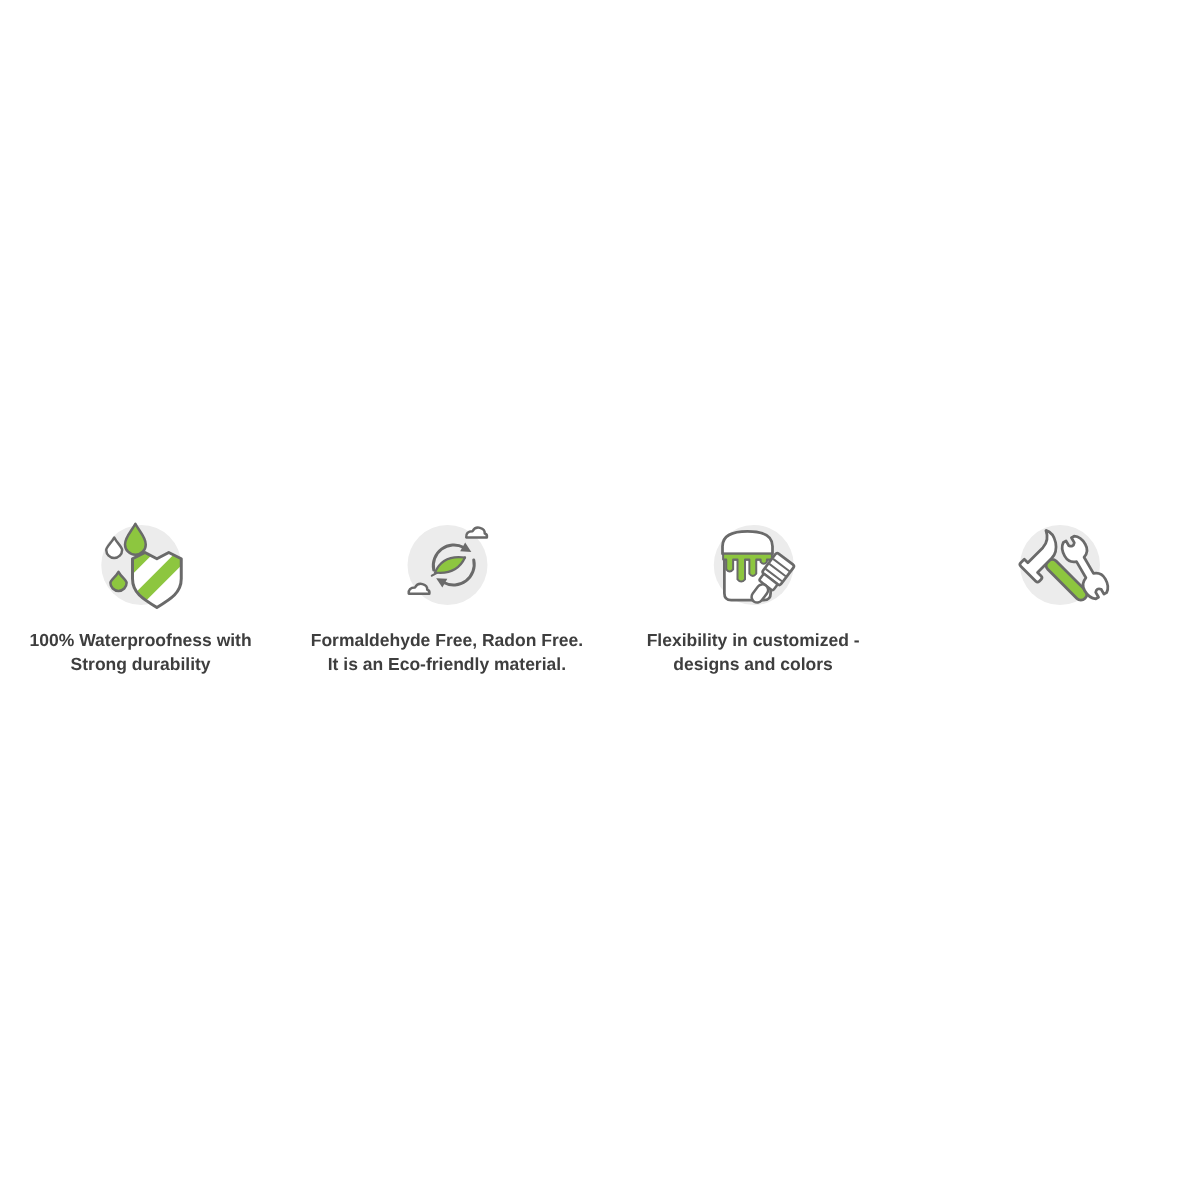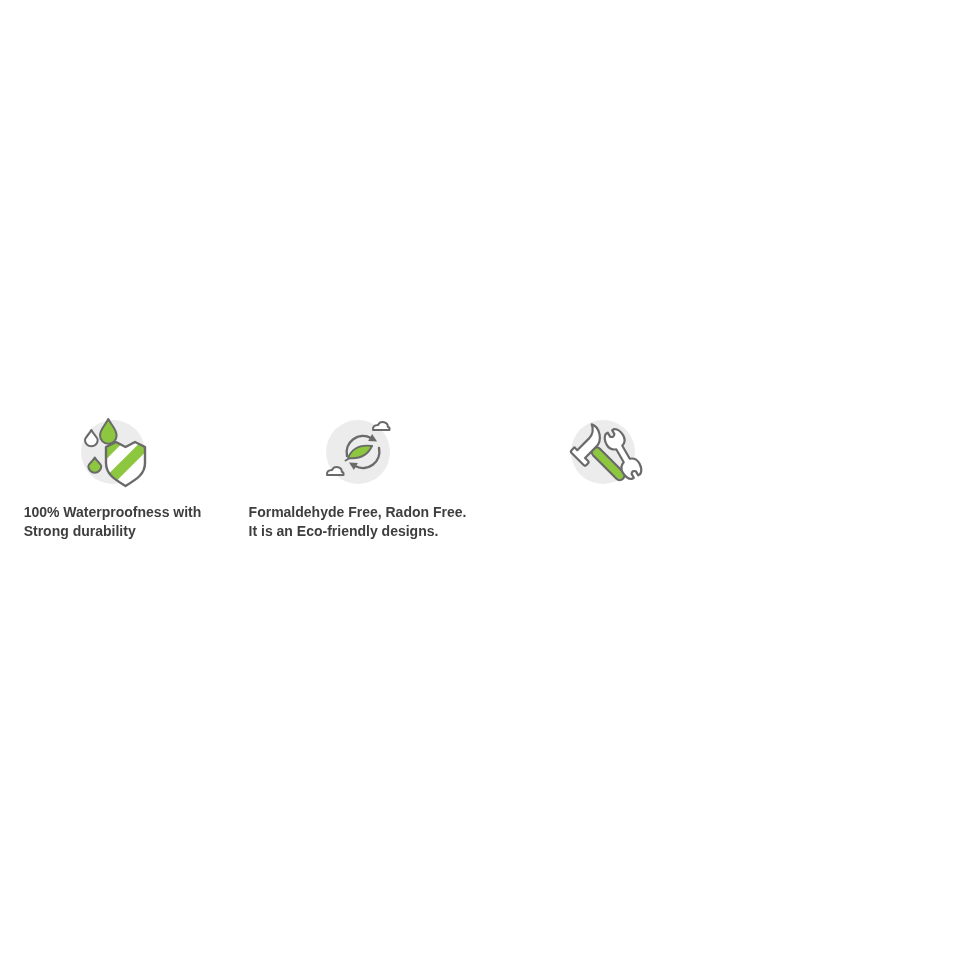--- a/index.html
+++ b/index.html
@@ -12,21 +12,21 @@
     display:flex;flex-direction:row;
   }
   .feature{
     width:245px;display:flex;flex-direction:column;align-items:center;
   }
   .icon-wrap{height:72px;}
   .icon-wrap svg{display:block;}
   .caption{
     margin-top:15px;
     font-size:14px;font-weight:bold;line-height:19px;color:#3e3e3e;
-    white-space:pre-line;
+    text-align:center;white-space:pre-line;
   }
 </style>
 </head>
 <body>
 
 <div class="features">
 
   <div class="feature">
     <div class="icon-wrap">
       <svg width="110" height="72" viewBox="0 0 110 72">
@@ -59,23 +59,44 @@
         <path d="M-1,-4 L7,0 L-1,4 Z" fill="#6a6a6a" transform="translate(68,22) rotate(30)"></path>
         <path d="M76,32 A16.5,16.5 0 0 1 52,50" fill="none" stroke="#6a6a6a" stroke-width="2.4" stroke-linecap="round"></path>
         <path d="M-1,-4 L7,0 L-1,4 Z" fill="#6a6a6a" transform="translate(52,50) rotate(210)"></path>
         <path d="M42.5,44.5 L69,30" fill="none" stroke="#6a6a6a" stroke-width="1.8" stroke-linecap="round"></path>
         <path d="M45,42 Q51,27.5 69,30 Q62.5,44 45,42 Z" fill="#8dc63f" stroke="#6a6a6a" stroke-width="1.8" stroke-linejoin="round"></path>
         <path d="M70,14 Q69.5,9 75,9 Q77,5.3 81,6.3 Q85,7.3 84.8,10.8 Q87,11.3 86.5,14 Z" fill="#ffffff" stroke="#6a6a6a" stroke-width="2" stroke-linejoin="round"></path>
         <path d="M24,59 Q23.5,54 29,54 Q31,50.3 35,51.3 Q39,52.3 38.8,55.8 Q41,56.3 40.5,59 Z" fill="#ffffff" stroke="#6a6a6a" stroke-width="2" stroke-linejoin="round"></path>
       </svg>
     </div>
     <div class="caption">Formaldehyde Free, Radon Free.
-It is an Eco-friendly designs.</div>
+It is an Eco-friendly material.</div>
   </div>
 
+  <div class="feature">
+    <div class="icon-wrap">
+      <svg width="110" height="72" viewBox="0 0 110 72">
+        <circle cx="55" cy="36" r="32" fill="#ececec"></circle>
+        <path d="M30,27 L30,21 Q30,9 50,9 Q70,9 70,21 L70,27 Z" fill="#ffffff" stroke="#6a6a6a" stroke-width="2.2" stroke-linejoin="round"></path>
+        <path d="M31.5,31.5 L68.5,31.5 L68.5,58.5 Q68.5,64 63,64 L37,64 Q31.5,64 31.5,58.5 Z" fill="#ffffff" stroke="#6a6a6a" stroke-width="2.2" stroke-linejoin="round"></path>
+        <path d="M30.5,27 L69.5,27 L69.5,31.5 L65.5,31.5 L65.5,33.5 Q63,36.5 60.5,33.5 L60.5,31.5
+                 L57,31.5 L57,43 Q54.25,46.5 51.5,43 L51.5,31.5
+                 L48,31.5 L48,47.5 Q45,51 42,47.5 L42,31.5
+                 L38.5,31.5 L38.5,39.5 Q35.75,43 33,39.5 L33,31.5 L30.5,31.5 Z" fill="#8dc63f" stroke="#6a6a6a" stroke-width="1.6" stroke-linejoin="round"></path>
+        <g transform="rotate(37 65 52)">
+          <rect x="56" y="26" width="18" height="20" rx="2" fill="#ffffff" stroke="#6a6a6a" stroke-width="2.2"></rect>
+          <path d="M56.8,32 H73.2 M56.8,37 H73.2 M56.8,42 H73.2" fill="none" stroke="#6a6a6a" stroke-width="1.6"></path>
+          <rect x="58" y="46" width="14" height="6.5" rx="1.5" fill="#ffffff" stroke="#6a6a6a" stroke-width="2"></rect>
+          <rect x="60.5" y="52.5" width="9" height="16" rx="4.5" fill="#ffffff" stroke="#6a6a6a" stroke-width="2"></rect>
+        </g>
+      </svg>
+    </div>
+    <div class="caption">Flexibility in customized -
+designs and colors</div>
+  </div>
 
   <div class="feature">
     <div class="icon-wrap">
       <svg width="110" height="72" viewBox="0 0 110 72">
         <circle cx="55" cy="36" r="32" fill="#ececec"></circle>
         <g transform="rotate(-45 48 43)">
           <rect x="48.5" y="34" width="9.5" height="42" rx="4.5" fill="#8dc63f" stroke="#6a6a6a" stroke-width="2.2"></rect>
           <path d="M35,21.5 Q35,19.5 37,19.5 L41,19.5 L41,23.5 L58,23.5 Q66,23 69.5,15.5
                    Q72.5,21 68,28 Q63.5,34.5 57,34.5 L41,34.5 L41,38.5 Q41,40.5 39,40.5
                    L37,40.5 Q35,40.5 35,38.5 Z" fill="#ffffff" stroke="#6a6a6a" stroke-width="2.2" stroke-linejoin="round"></path>

